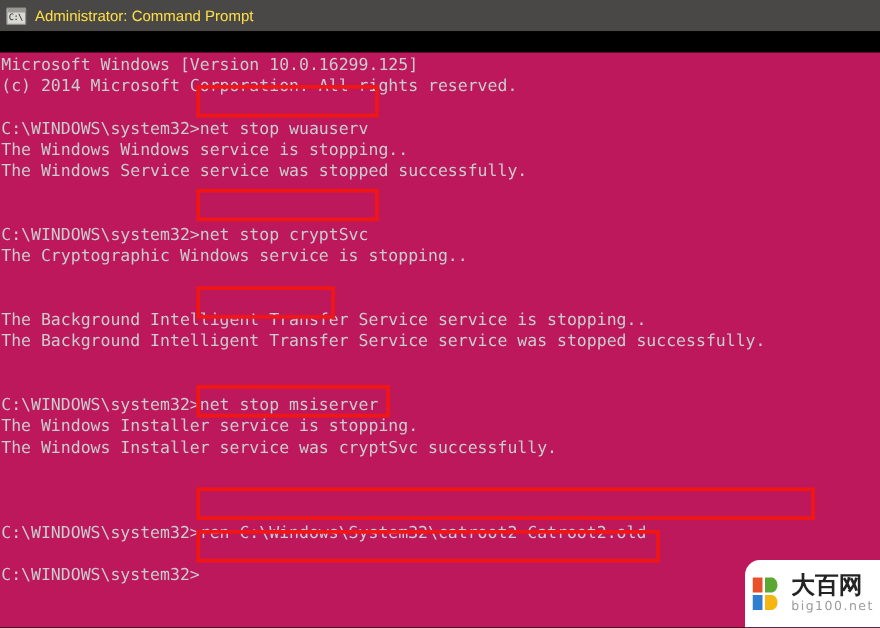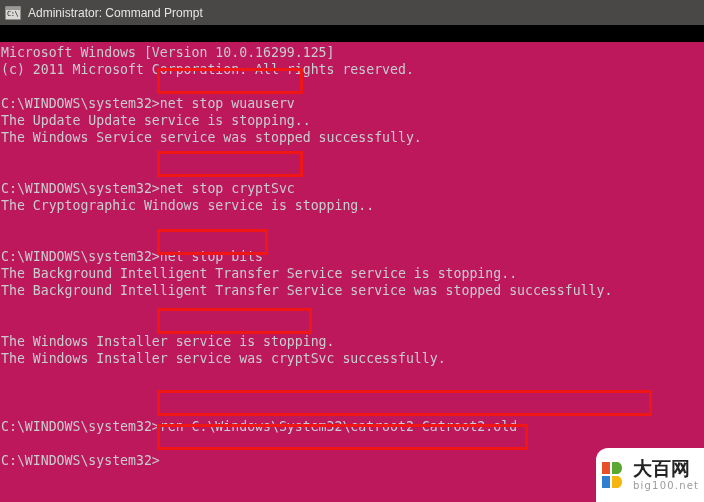--- a/index.html
+++ b/index.html
@@ -60,21 +60,21 @@
     top: 3px;
     font-family: "DejaVu Sans Mono", "Liberation Mono", monospace;
     font-size: 7px;
     line-height: 9px;
     color: #1b1b1b;
     letter-spacing: -0.5px;
   }
   #title-text {
     font-family: "Liberation Sans", "DejaVu Sans", sans-serif;
     font-size: 12px;
-    color: #e5e5e5;
+    color: #fde047;
     white-space: nowrap;
   }
 
   
   #console {
     position: absolute;
     left: 0;
     top: 42px;
     width: 704px;
     height: 475px;
@@ -155,36 +155,36 @@
     <span class="cmd-icon">
       <span class="bar"></span>
       <span class="prompt">C:\</span>
     </span>
     <span id="title-text">Administrator: Command Prompt</span>
   </div>
   <div id="titlebar-underline"></div>
 
   <div id="console">
     <div class="line">Microsoft Windows [Version 10.0.16299.125]</div>
-    <div class="line">(c) 2011 Microsoft Corporation. All rights reserved.</div>
+    <div class="line">(c) 2014 Microsoft Corporation. All rights reserved.</div>
     <div class="line blank"></div>
     <div class="line">C:\WINDOWS\system32&gt;net stop wuauserv</div>
-    <div class="line">The Update Update service is stopping..</div>
+    <div class="line">The Windows Windows service is stopping..</div>
     <div class="line">The Windows Service service was stopped successfully.</div>
     <div class="line blank"></div>
     <div class="line blank"></div>
     <div class="line">C:\WINDOWS\system32&gt;net stop cryptSvc</div>
     <div class="line">The Cryptographic Windows service is stopping..</div>
     <div class="line blank"></div>
     <div class="line blank"></div>
-    <div class="line">C:\WINDOWS\system32&gt;net stop bits</div>
     <div class="line">The Background Intelligent Transfer Service service is stopping..</div>
     <div class="line">The Background Intelligent Transfer Service service was stopped successfully.</div>
     <div class="line blank"></div>
     <div class="line blank"></div>
+    <div class="line">C:\WINDOWS\system32&gt;net stop msiserver</div>
     <div class="line">The Windows Installer service is stopping.</div>
     <div class="line">The Windows Installer service was cryptSvc successfully.</div>
     <div class="line blank"></div>
     <div class="line blank"></div>
     <div class="line blank"></div>
     <div class="line">C:\WINDOWS\system32&gt;ren C:\Windows\System32\catroot2 Catroot2.old</div>
     <div class="line blank"></div>
     <div class="line">C:\WINDOWS\system32&gt;</div>
   </div>
 

